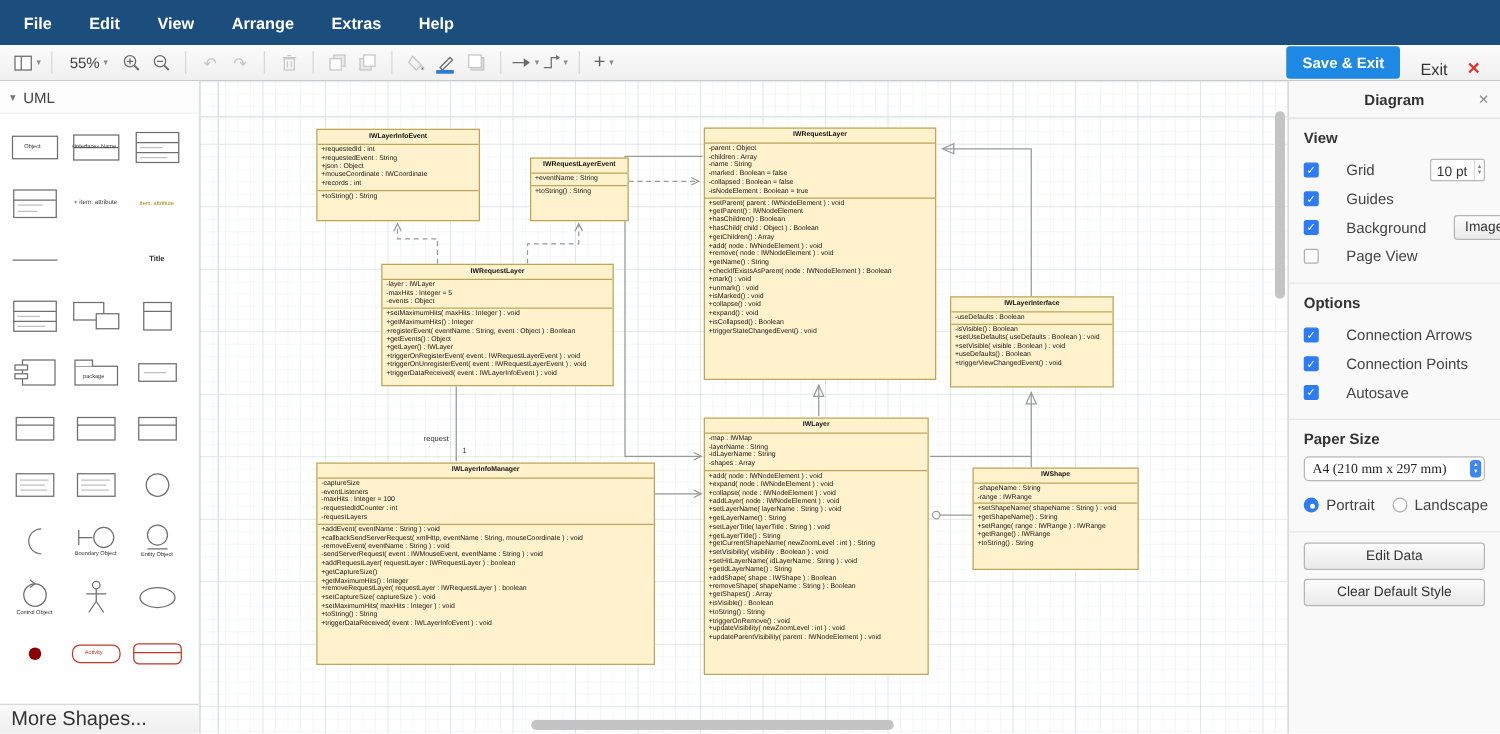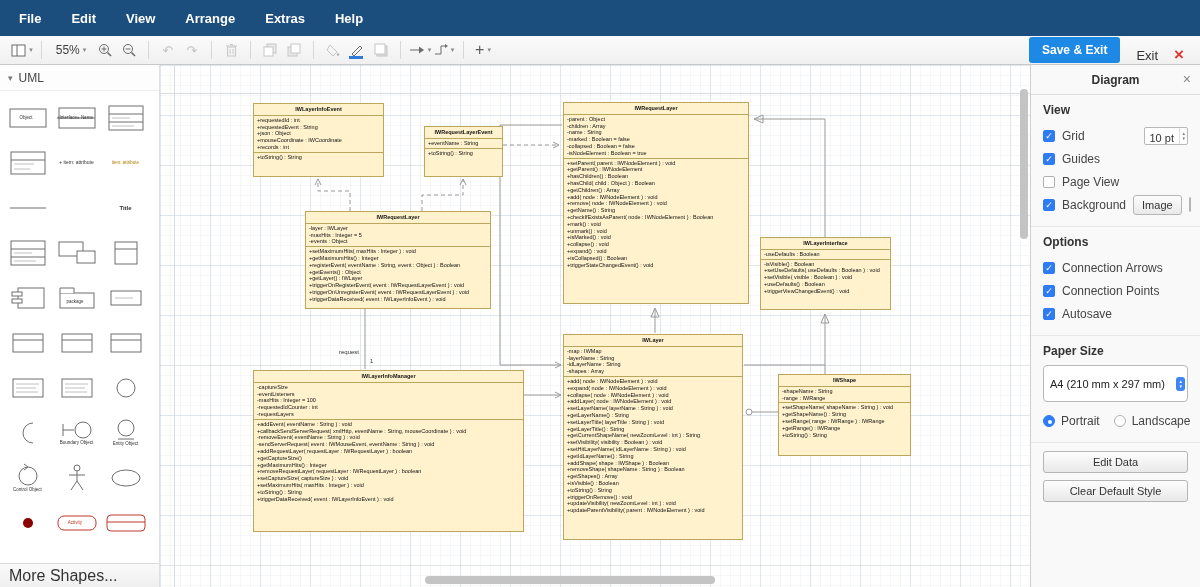--- a/index.html
+++ b/index.html
@@ -80,37 +80,37 @@
 
   
   .panel { position:absolute; right:0; top:65px; width:170px; height:522px; background:#f9f9f9;
            border-left:1px solid #cfcfcf; font-size:12px; color:#444; }
   .panel-head { height:30px; display:flex; align-items:center; justify-content:center;
                 border-bottom:1px solid #ddd; position:relative; font-weight:bold; color:#333; }
   .panel-close { position:absolute; right:9px; top:6px; font-size:14px; color:#888; font-weight:normal; }
   .sec { padding:8px 12px 10px 12px; border-bottom:1px solid #e7e7e7; }
   .sec:last-child { border-bottom:none; }
   .ph { font-weight:bold; color:#333; margin-bottom:7px; }
-  .crow { display:flex; align-items:center; gap:7px; height:23px; }
+  .crow { display:flex; align-items:center; gap:22px; height:23px; }
   .cb { width:12px; height:12px; border:1px solid #b0b0b0; border-radius:2px; background:#fff;
         flex:0 0 12px; text-align:center; font-size:9px; line-height:11px; color:#fff; }
   .cb.checked { background:#2e7bf6; border-color:#2e7bf6; }
   .cb.checked::after { content:"✓"; }
   .clabel { white-space:nowrap; }
   .numwrap { margin-left:auto; display:flex; align-items:flex-end; background:#fff;
              border:1px solid #b8b8b8; border-radius:2px; height:18px; padding-left:4px; }
   .numval { font-size:11px; color:#333; width:30px; }
   .numstep, .selstep { display:flex; flex-direction:column; justify-content:center; font-style:normal; }
   .numstep i, .selstep i { font-style:normal; font-size:5px; line-height:5px; text-align:center; }
   .numstep { color:#777; padding:0 2px; border-left:1px solid #ddd; height:100%; }
   .pbtn { border:1px solid #b5b5b5; border-radius:3px; background:linear-gradient(#fdfdfd,#e9e9e9);
           font-size:11px; color:#333; padding:3px 8px; }
   .swatch { width:24px; height:15px; background:#fff; border:1px solid #b5b5b5; border-radius:2px; }
   .selectbox { display:flex; align-items:center; background:#fff; border:1px solid #b8b8b8;
-               border-radius:4px; height:37px; padding:0 2px 0 6px; margin-bottom:8px; }
+               border-radius:4px; height:20px; padding:0 2px 0 6px; margin-bottom:8px;font-family:Liberation Serif, serif; }
   .selval { font-size:11px; color:#222; flex:1; white-space:nowrap; overflow:hidden; }
   .selstep { background:#3d86f5; border-radius:3px; color:#fff; padding:2px 3px; }
   .radiorow { display:flex; align-items:center; gap:6px; height:22px; }
   .radiorow .clabel { margin-right:8px; }
   .radio { width:12px; height:12px; border-radius:50%; border:1px solid #b0b0b0; background:#fff;
            position:relative; flex:0 0 12px; }
   .radio.checked { background:#2e7bf6; border-color:#2e7bf6; }
   .radio.checked::after { content:""; position:absolute; left:4px; top:4px; width:4px; height:4px;
                           border-radius:50%; background:#fff; }
   .pbtn.block { display:block; width:100%; margin-bottom:7px; height:22px; }
@@ -642,28 +642,28 @@
               <i>▴</i>
               <i>▾</i>
             </span>
         </span>
       </div>
       <div class="crow">
         <span class="cb checked"></span>
         <span class="clabel">Guides</span>
       </div>
       <div class="crow">
-        <span class="cb"></span>
-        <span class="clabel">Page View</span>
-      </div>
-      <div class="crow">
         <span class="cb checked"></span>
         <span class="clabel">Background</span>
         <button class="pbtn">Image</button>
         <span class="swatch"></span>
+      </div>
+      <div class="crow">
+        <span class="cb"></span>
+        <span class="clabel">Page View</span>
       </div>
     </div>
     <div class="sec">
       <div class="ph">Options</div>
       <div id="options-list">
           <div class="crow">
             <span class="cb checked"></span>
             <span class="clabel">Connection Arrows</span>
           </div>
           <div class="crow">

